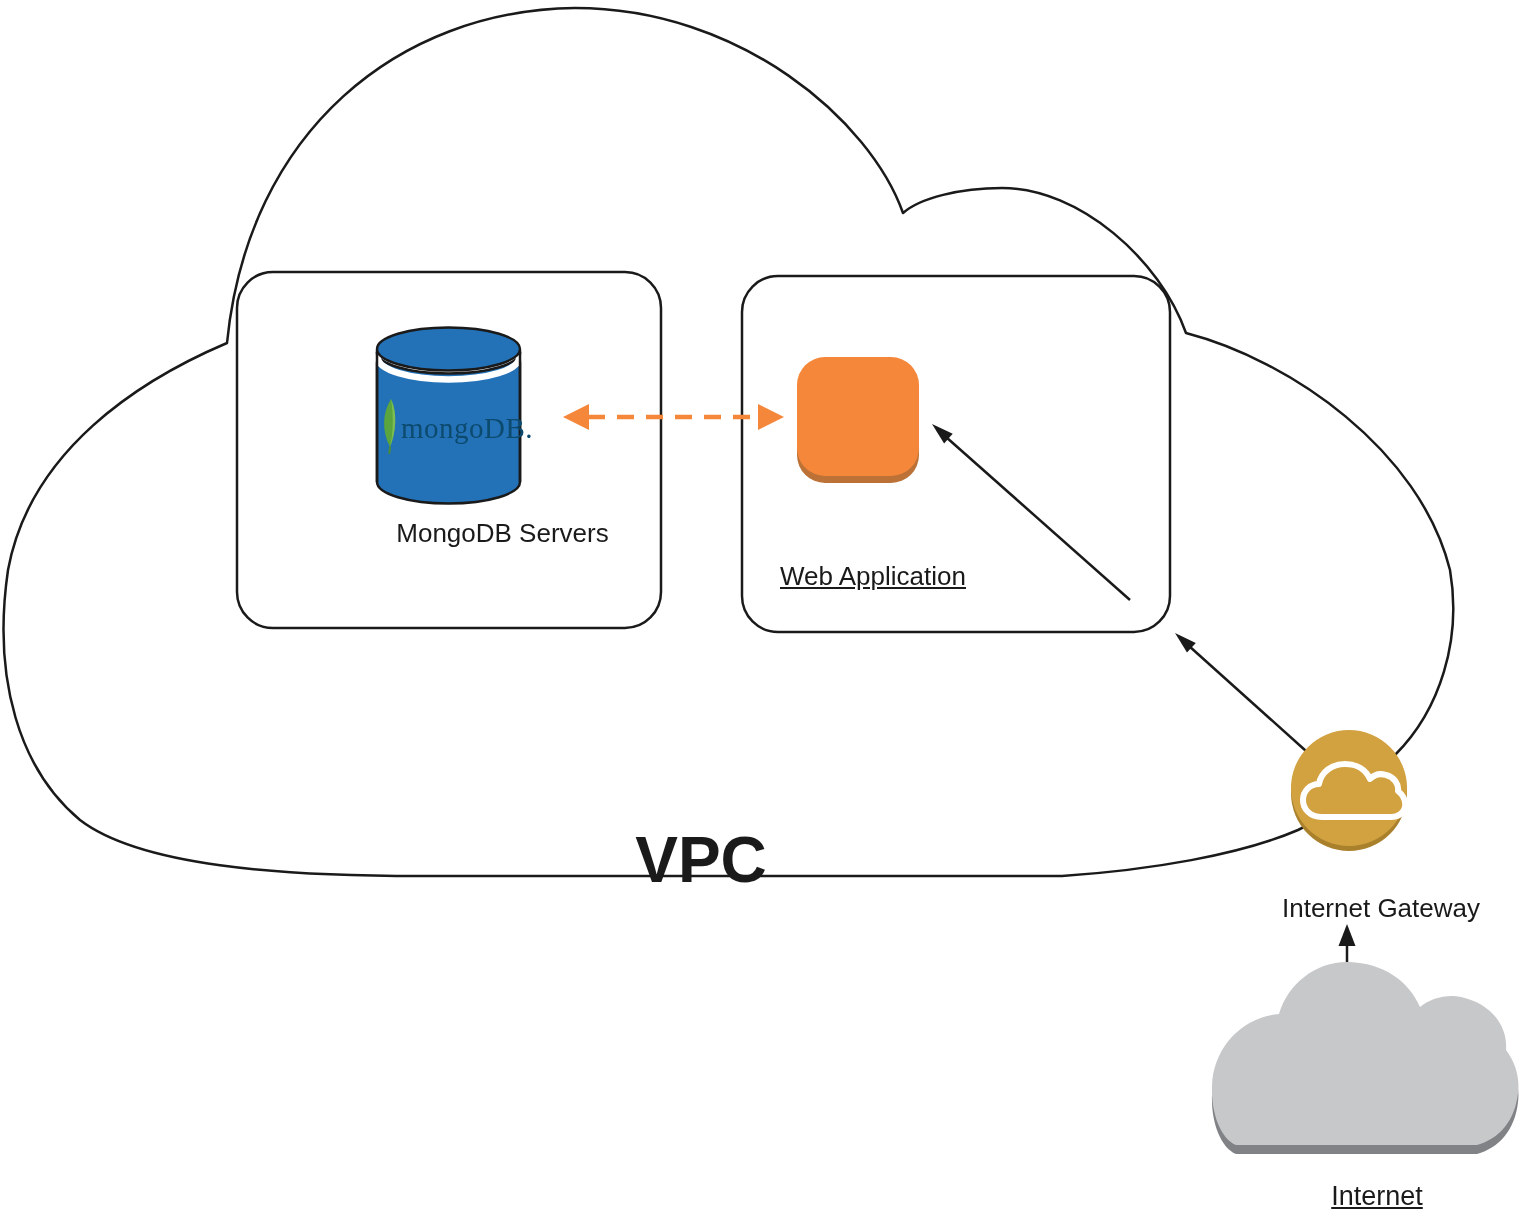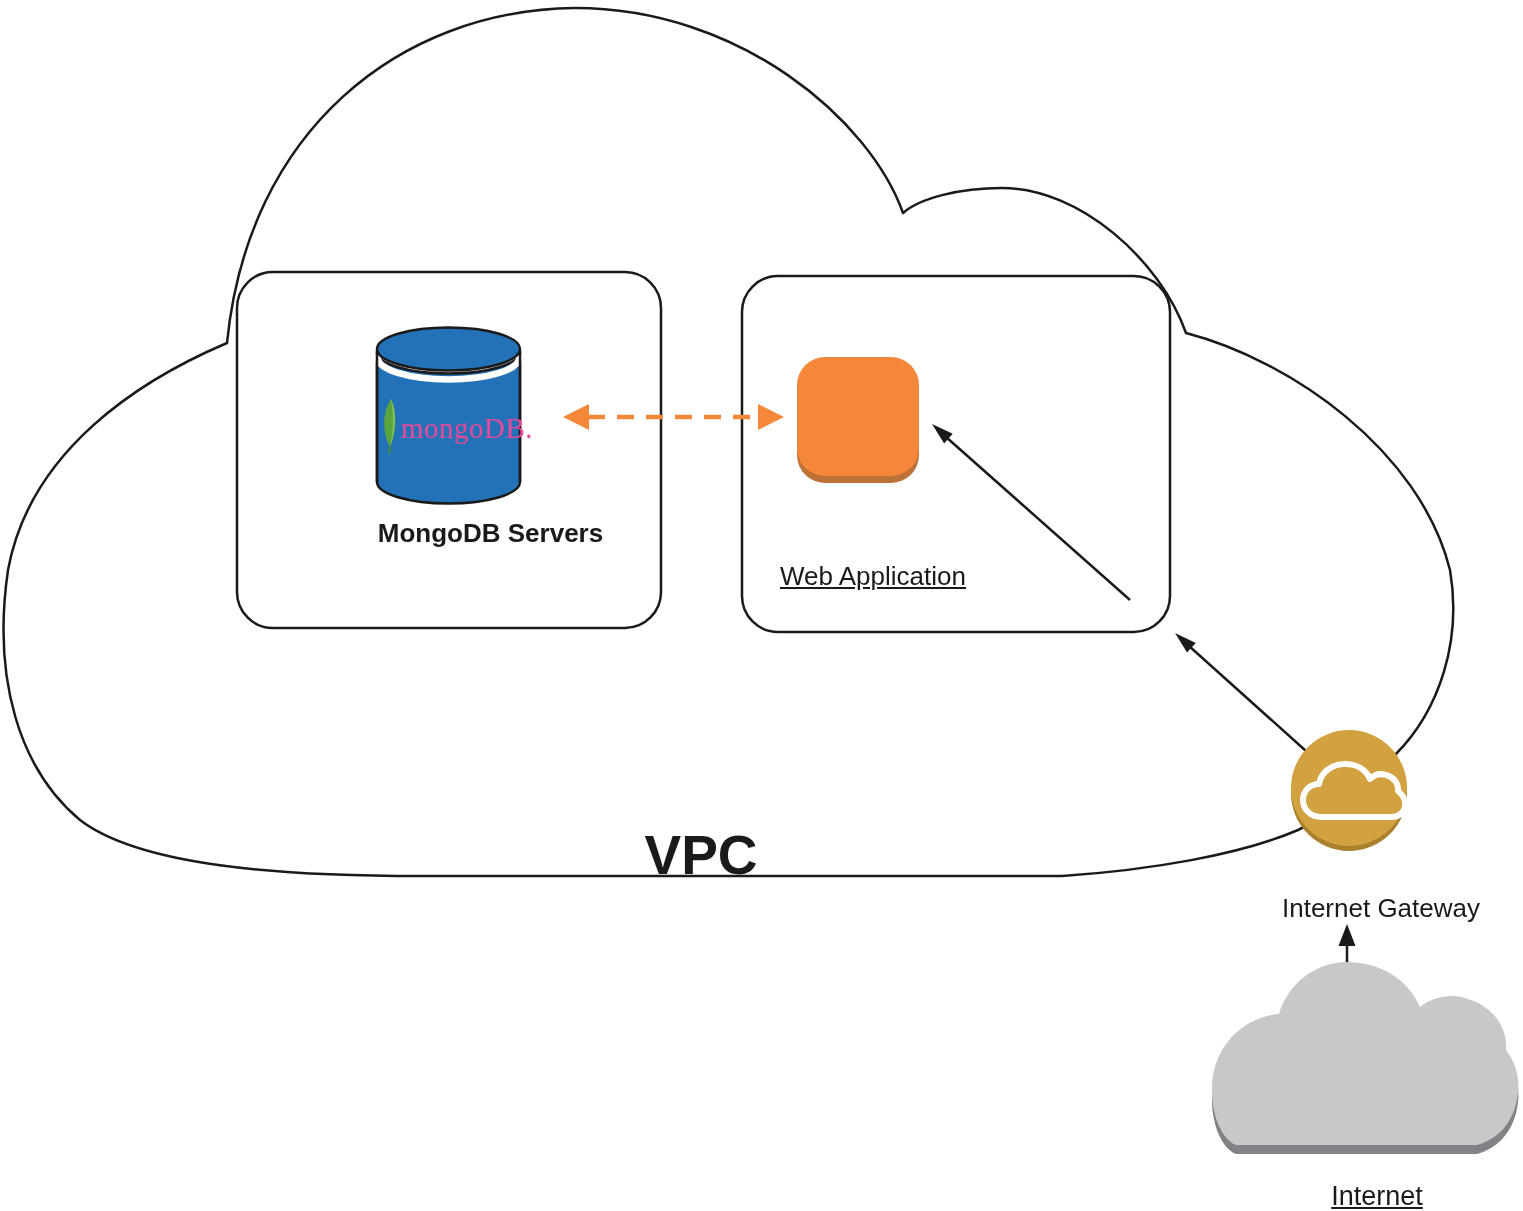--- a/index.html
+++ b/index.html
@@ -14,32 +14,32 @@
   #diagram-svg{position:absolute;left:0;top:0;}
   .lbl{
     position:absolute;
     text-align:center;
     color:#1a1a1a;
     line-height:1.15;
     white-space:nowrap;
     font-size:26px;
   }
   .lbl-vpc{
-    font-size:55px;
+    font-size:64px;
     font-weight:bold;
     letter-spacing:0px;
     line-height:1;
   }
   .lbl-internet{font-size:27px;}
   .mongo-logo-text{
     position:absolute;
     left:401px;top:412px;
     font-family:"Liberation Serif",serif;
     font-size:29px;
-    color:#ec4899;
+    color:#0c4a6e;
     letter-spacing:0.5px;
     white-space:nowrap;
   }
 </style>
 </head>
 <body>
 
 <div id="stage">
 
   <svg id="diagram-svg" width="1523" height="1211" viewBox="0 0 1523 1211">
@@ -129,21 +129,21 @@
            C 1383 963 1409 981 1420 1007
            C 1431 998 1447 994 1461 997
            C 1489 1003 1508 1024 1506 1050
            C 1515 1062 1520 1077 1518 1093
            C 1515 1121 1499 1139 1477 1145 Z"></path>
     </g>
   </svg>
 
   <div class="mongo-logo-text">mongoDB.</div>
 
-  <div class="lbl" style="left:237px;top:519px;width:507px;font-weight:bold;">MongoDB Servers</div>
+  <div class="lbl" style="left:249px;top:519px;width:507px;">MongoDB Servers</div>
 
 
 
   <div class="lbl" style="left:742px;top:562px;width:262px;text-decoration:underline;">Web Application</div>
 
 
   <div class="lbl lbl-vpc" style="left:601px;top:828px;width:200px;">VPC</div>
 
   <div class="lbl" style="left:1229px;top:894px;width:304px;text-align:center;">Internet Gateway</div>
 

